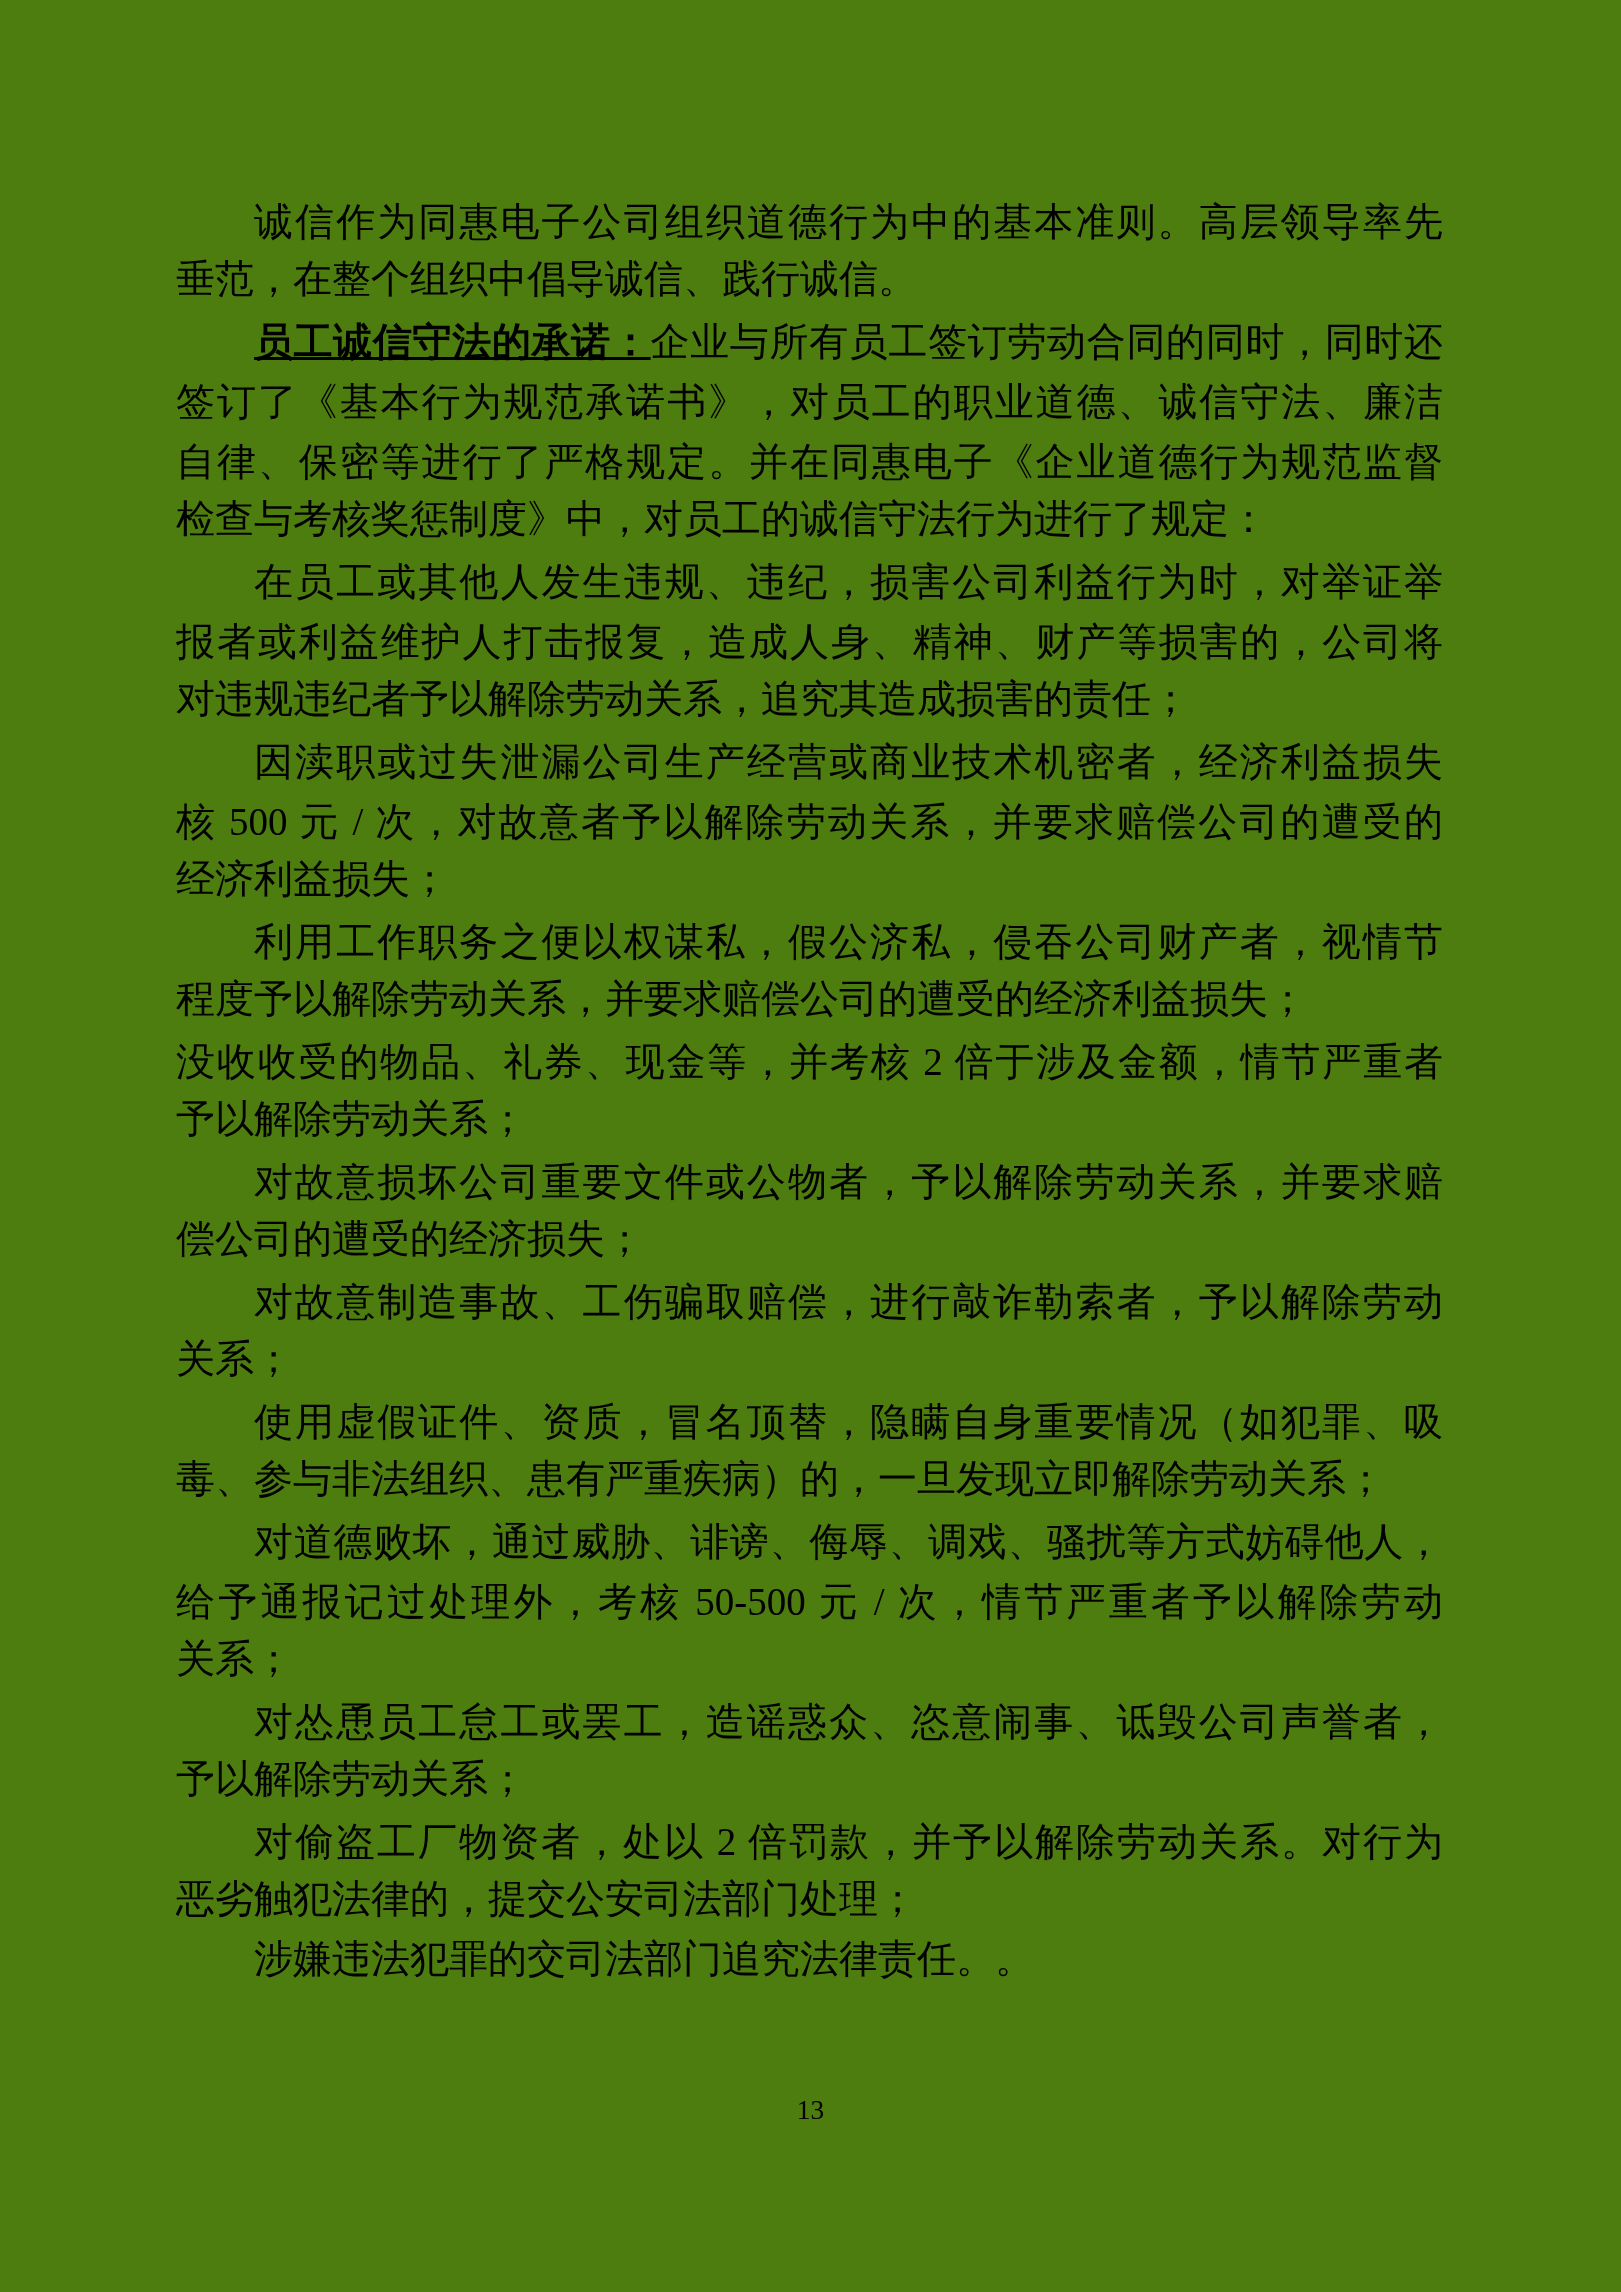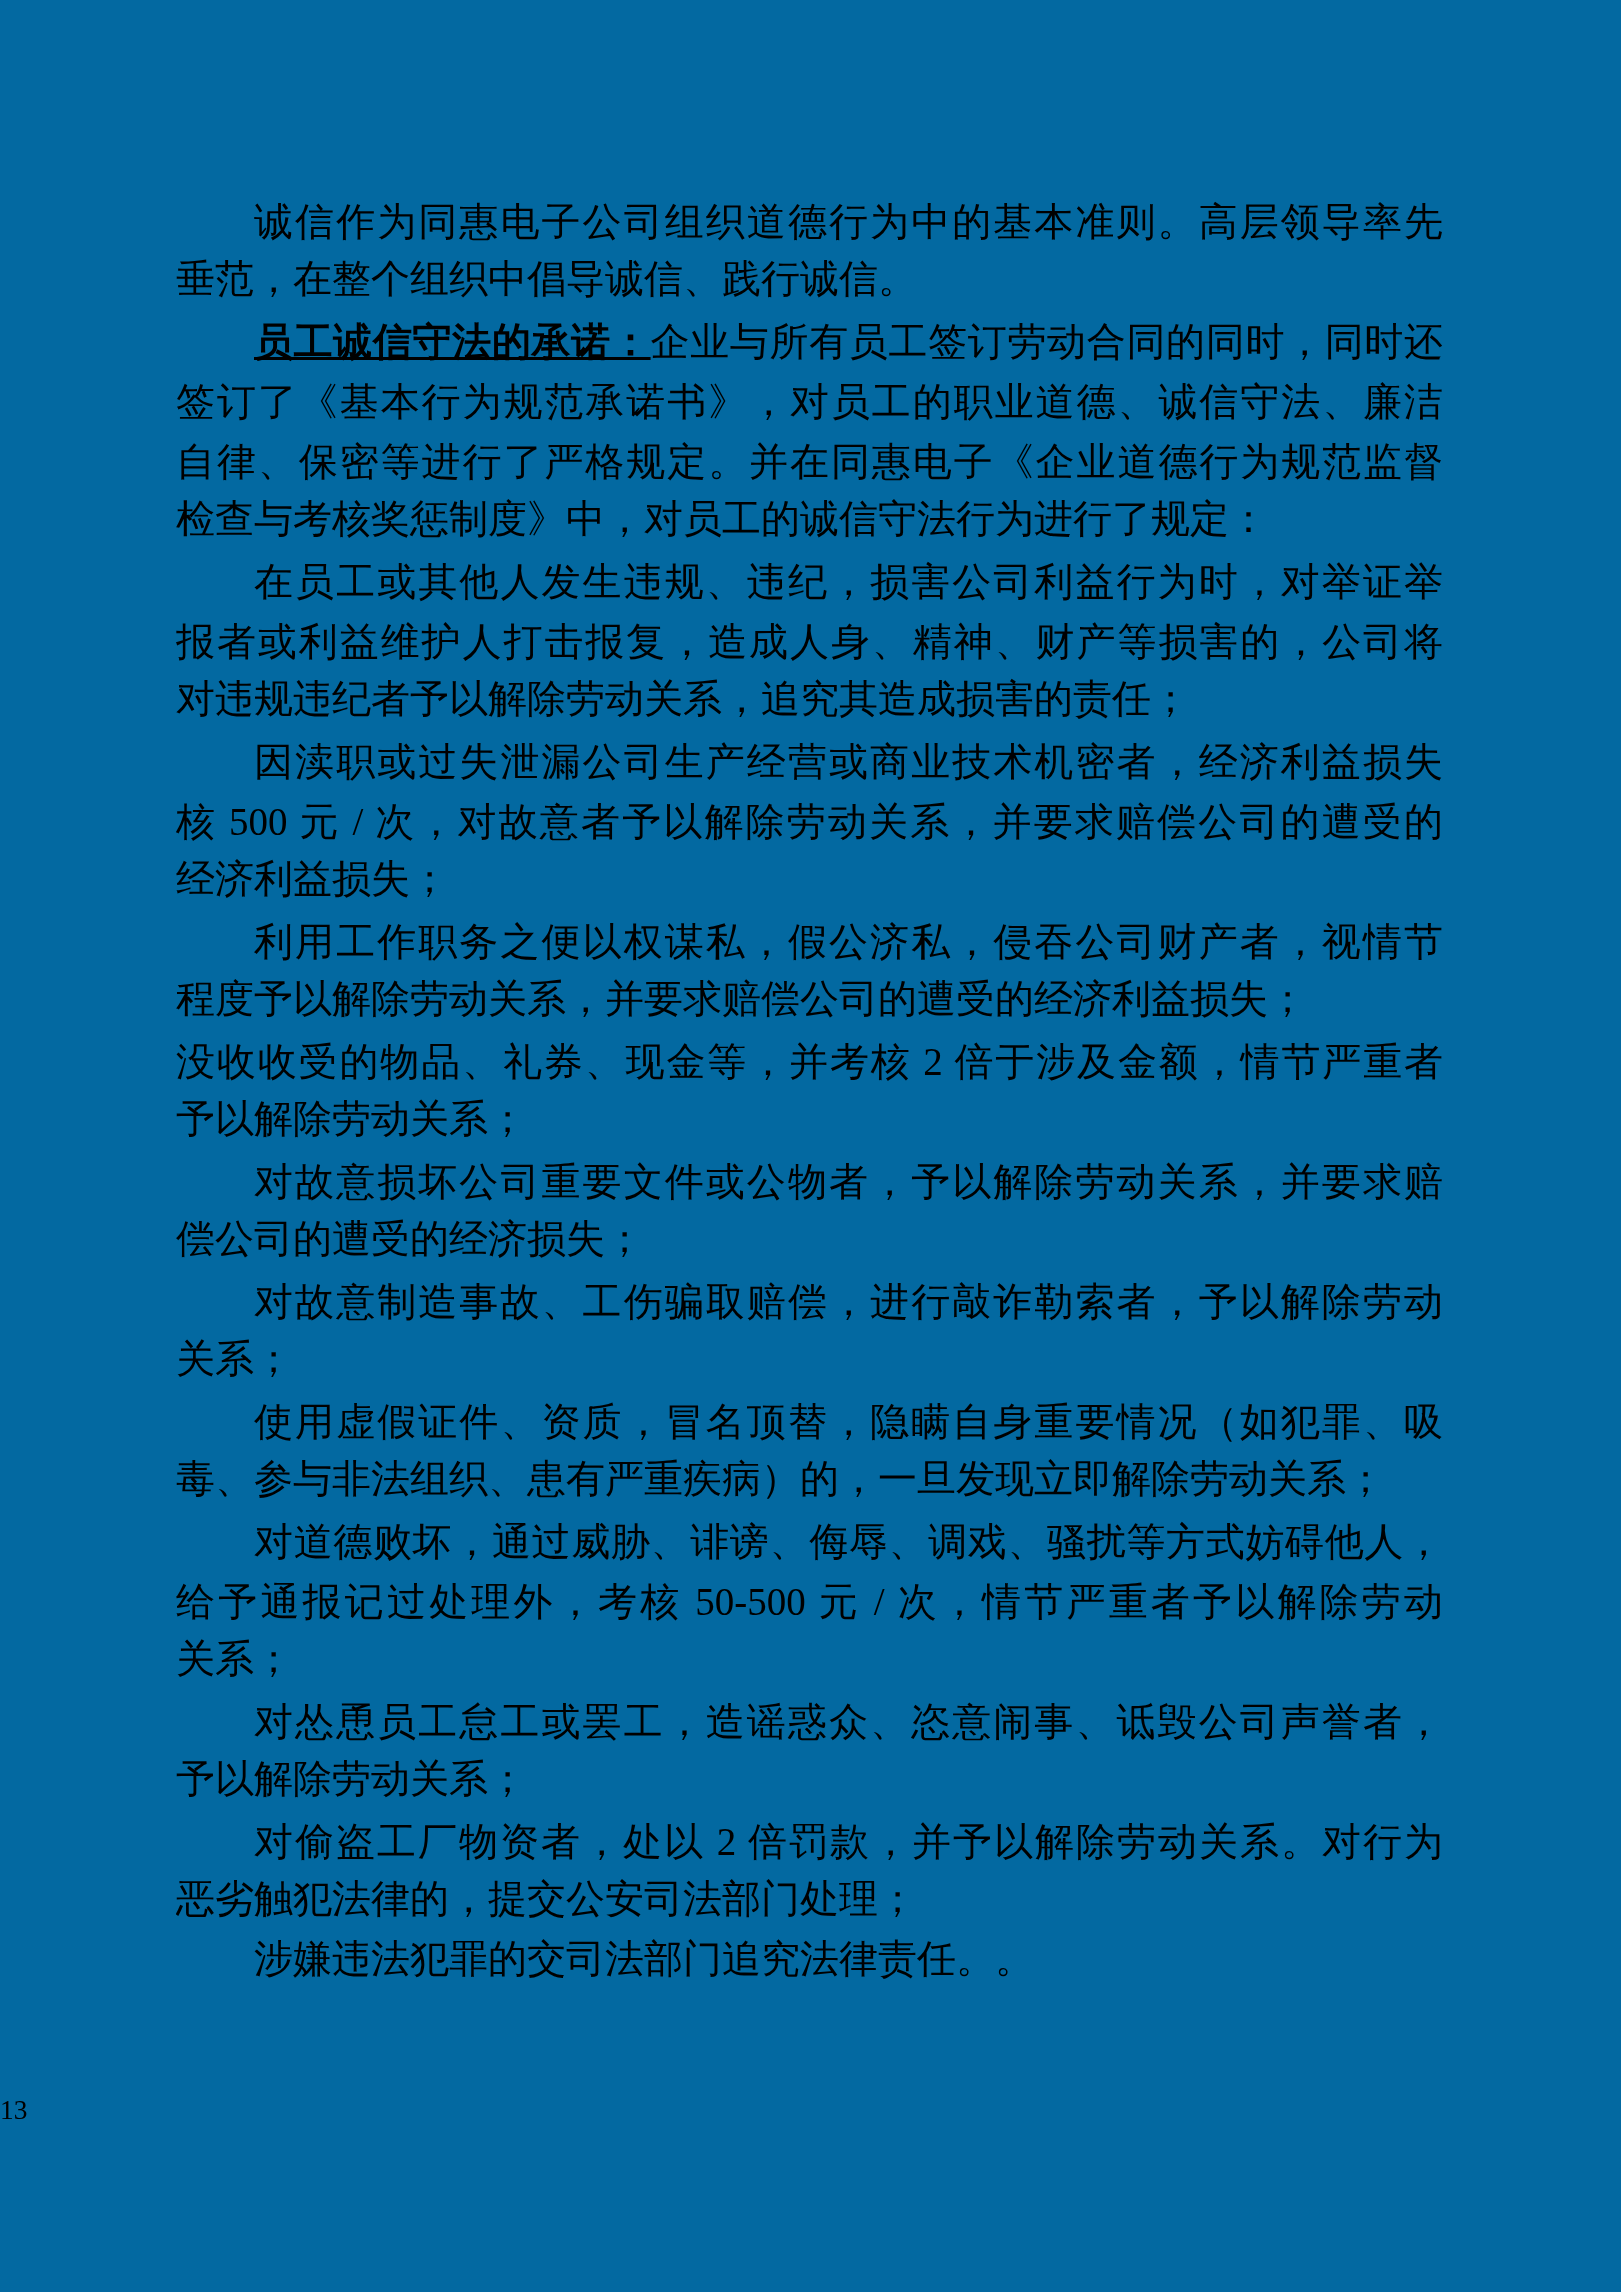--- a/index.html
+++ b/index.html
@@ -4,21 +4,21 @@
 <style>
   html, body {
     margin: 0;
     padding: 0;
     background: #ffffff;
   }
   .page {
     position: relative;
     width: 1621px;
     height: 2293px;
-    background: #0369a1;
+    background: #4d7c0f;
     font-family: "Liberation Serif", "DejaVu Serif", serif;
     color: #000000;
     overflow: hidden;
   }
   .content {
     position: absolute;
     left: 176px;
     right: 178px;
     top: 192px;
   }
@@ -45,20 +45,21 @@
   }
   .lead {
     font-weight: bold;
     text-decoration: underline;
   }
   .pagenum {
     position: absolute;
     top: 2094px;
     left: 0;
     width: 100%;
+    text-align: center;
     font-size: 27.4px;
     line-height: 33px;
   }
 </style>
 </head>
 <body>
 
 <div class="page">
   <div class="content">
     <div class="line full ind">诚信作为同惠电子公司组织道德行为中的基本准则。高层领导率先</div>

